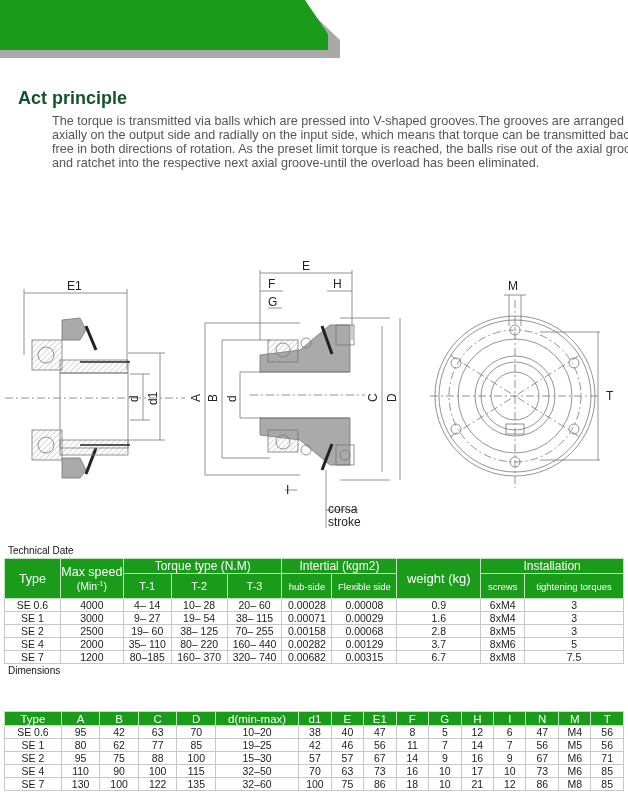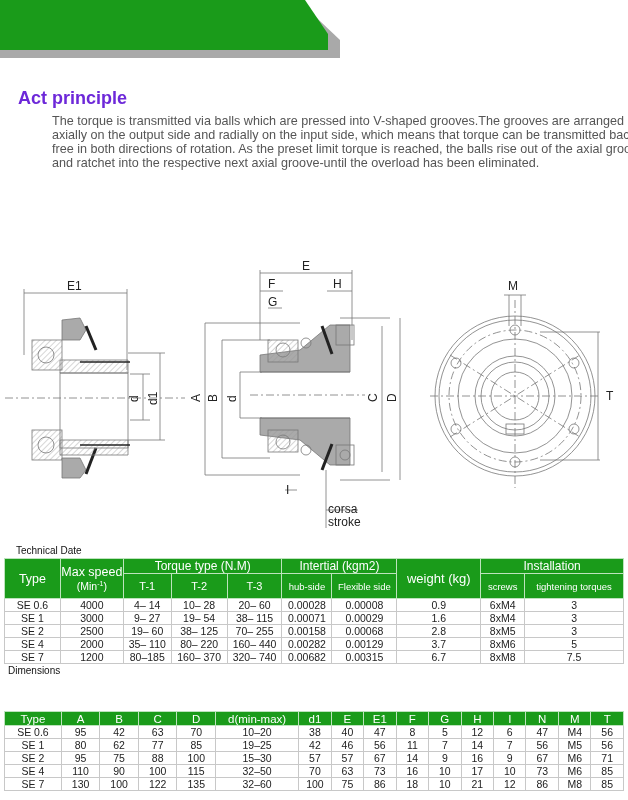--- a/index.html
+++ b/index.html
@@ -3,21 +3,21 @@
 <meta charset="utf-8">
 <style>
   html, body { margin:0; padding:0; background:#ffffff; }
   body { width:628px; height:800px; position:relative; overflow:hidden; font-family:"Liberation Sans", sans-serif; color:#222; }
   .banner-wrap { position:absolute; left:0; top:0; width:340px; height:60px; }
   .banner-shadow { position:absolute; left:0; top:0; width:340px; height:54px; background:#a9a9a9;
     clip-path: polygon(0 0, 302px 0, 340px 36px, 340px 54px, 0 54px); top:4px; }
   .banner { position:absolute; left:0; top:0; width:328px; height:50px; background:#1a9b1a;
     clip-path: polygon(0 0, 305px 0, 328px 34px, 328px 50px, 0 50px); }
   .banner-title { position:absolute; left:45px; top:13px; font-size:17px; font-weight:bold; color:#f2f2f2; letter-spacing:0.2px; }
-  .section-title { position:absolute; left:18px; top:88px; font-size:18px; font-weight:bold; color:#6d28d9; }
+  .section-title { position:absolute; left:18px; top:88px; font-size:18px; font-weight:bold; color:#14532d; }
   .body-text { position:absolute; left:18px; top:114px; width:610px; font-size:12.6px; line-height:14px; color:#555;margin-left:34px; }
   .drawing { position:absolute; left:0; top:255px; width:628px; height:285px; }
   .tbl-label { position:absolute; font-size:10px; color:#111; }
   table { border-collapse:collapse; position:absolute; font-family:"Liberation Sans", sans-serif; }
   table.tech { left:4px; top:558px; width:620px; }
   table.dim { left:4px; top:711px; width:620px; }
   th { background:#1a9b1a; color:#fff; font-weight:normal; border:1px solid #bde3bd; padding:0; text-align:center; }
   td { border:1px solid #c8c8c8; font-size:10.5px; text-align:center; padding:0; height:12px; color:#222; }
   table { border:1.5px solid #333; }
   .tech th.h1 { height:14px; font-size:12px; }
@@ -151,21 +151,21 @@
       <line x1="504" y1="295" x2="526" y2="295"></line>
       <line x1="540" y1="332" x2="600" y2="332"></line>
       <line x1="540" y1="460" x2="600" y2="460"></line>
       <line x1="598" y1="332" x2="598" y2="460"></line>
       <text x="508" y="290" font-size="12" fill="#222" stroke="none">M</text>
       <text x="606" y="400" font-size="12" fill="#222" stroke="none">T</text>
     </g>
   </g>
 </svg>
 
-<div class="tbl-label" style="left:16px; top:545px;">Technical Date</div>
+<div class="tbl-label" style="left:8px; top:545px;">Technical Date</div>
 <table class="tech">
   <colgroup>
     <col style="width:56px">
       <col style="width:63px">
       <col style="width:48px">
       <col style="width:56px">
       <col style="width:55px">
       <col style="width:50px">
       <col style="width:65px">
       <col style="width:84px">

